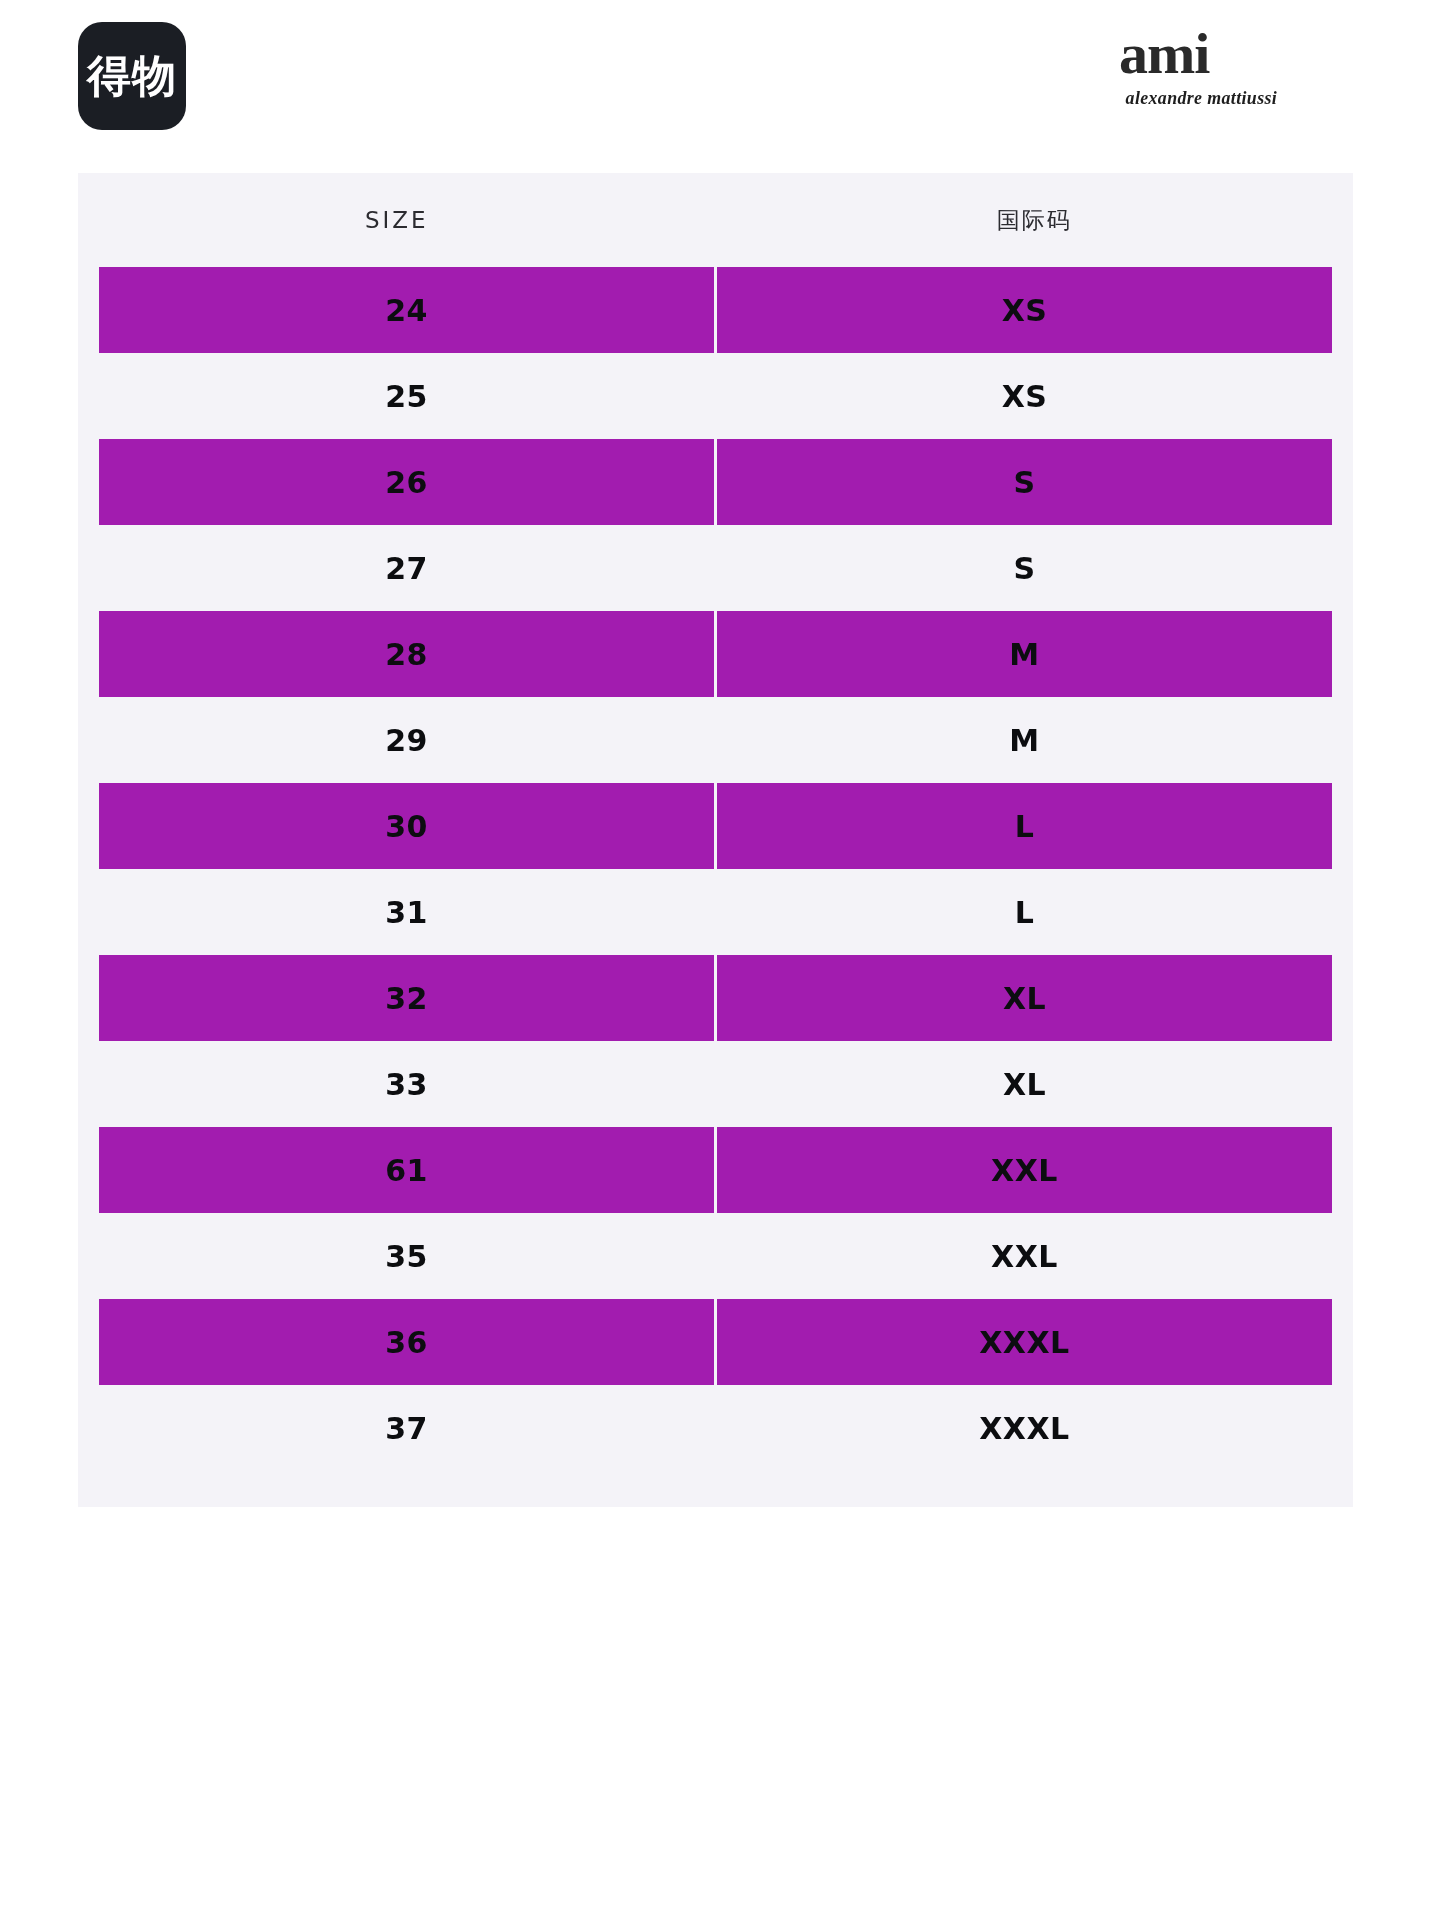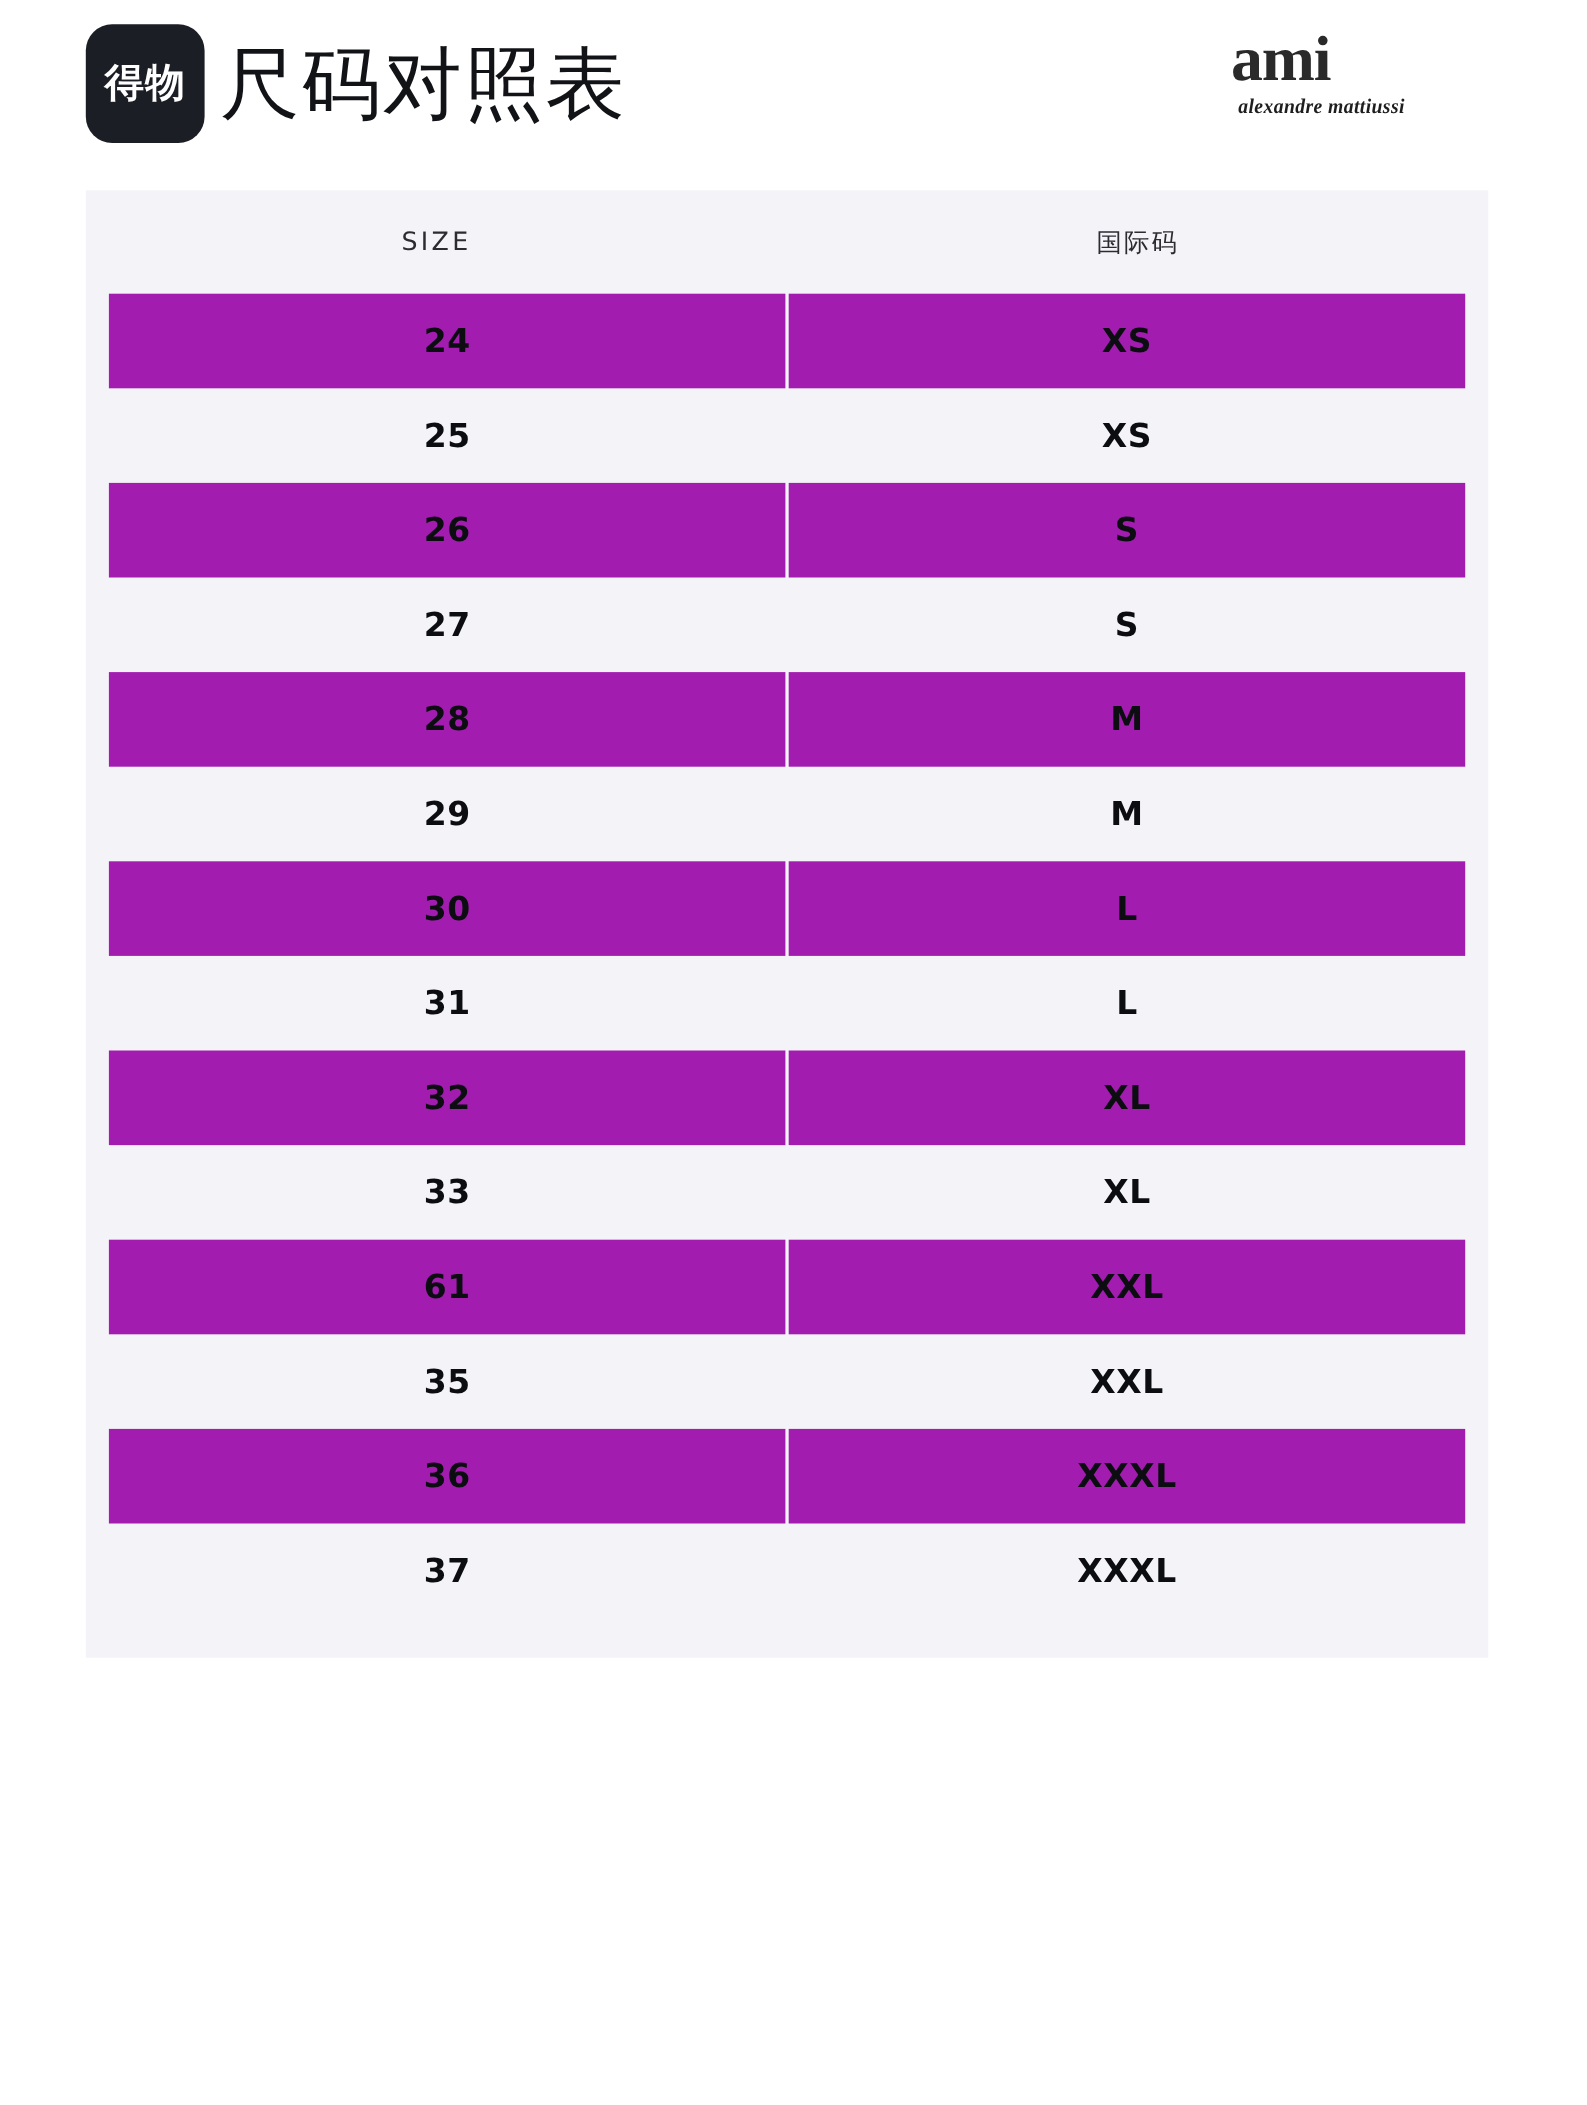--- a/index.html
+++ b/index.html
@@ -35,21 +35,21 @@
     width: 108px;
     height: 108px;
     border-radius: 24px;
     background: #1b1e24;
     display: flex;
     align-items: center;
     justify-content: center;
   }
   .logo-badge-text {
     color: #ffffff;
-    font-size: 36px;
+    font-size: 44px;
     font-weight: 700;
     letter-spacing: 1px;
     line-height: 1;
     font-family: "DejaVu Sans", "Liberation Sans", sans-serif;
   }
   .page-title {
     font-size: 72px;
     font-weight: 400;
     color: #111316;
     letter-spacing: 2px;
@@ -133,21 +133,20 @@
 </style>
 </head>
 <body>
 
 <div class="header">
 
   <div class="brand-left">
     <div class="logo-badge">
       <span class="logo-badge-text">得物</span>
     </div>
-    <div class="page-title">尺码对照表</div>
   </div>
 
   <div class="brand-right">
     <div class="ami">ami</div>
     <div class="tagline">alexandre mattiussi</div>
   </div>
 
 </div>
 
 <div class="panel">

